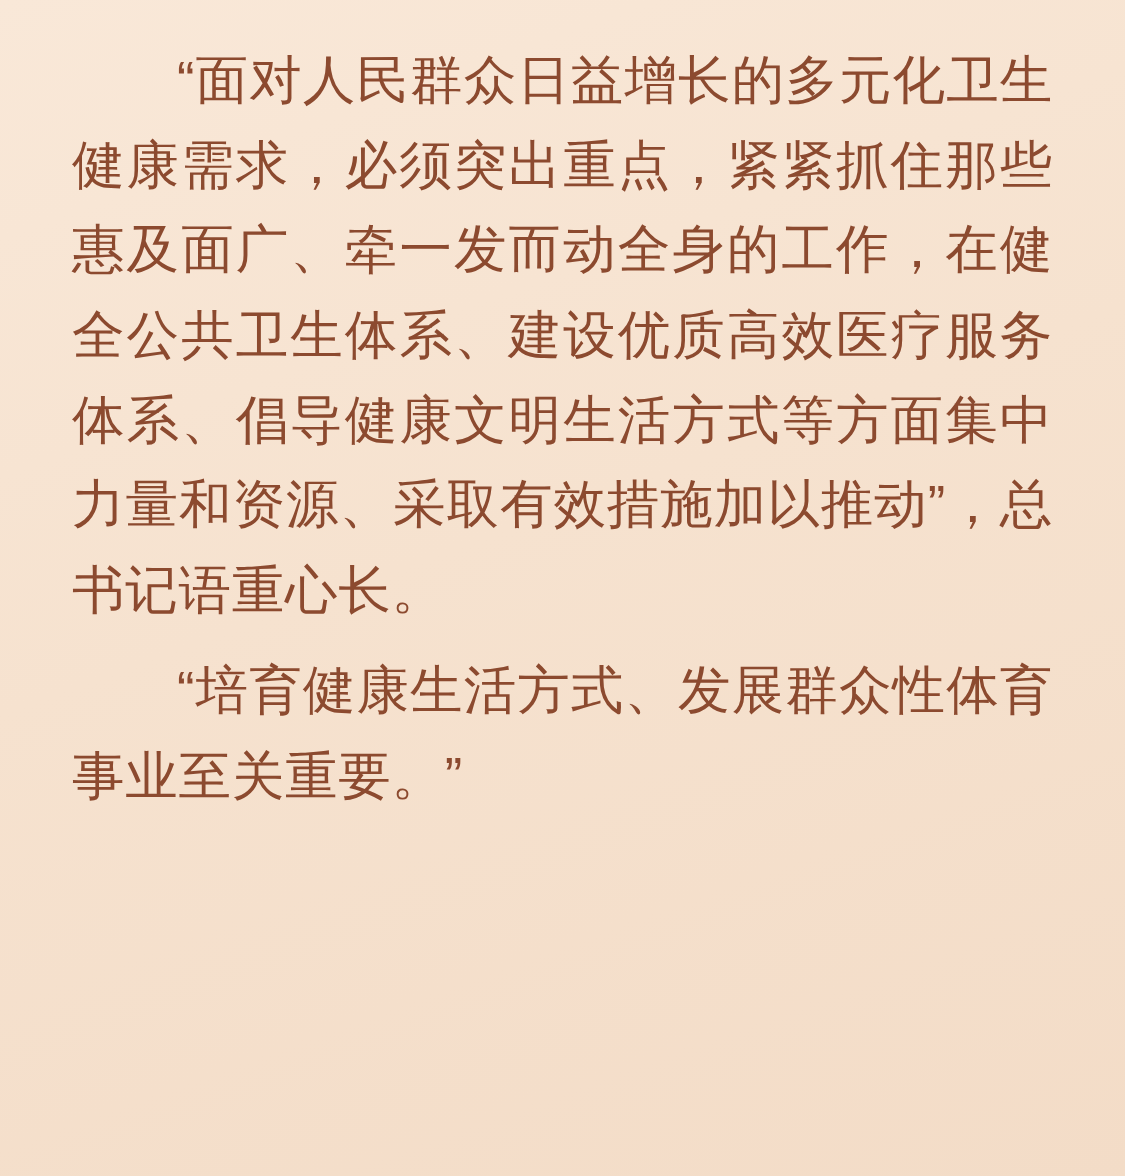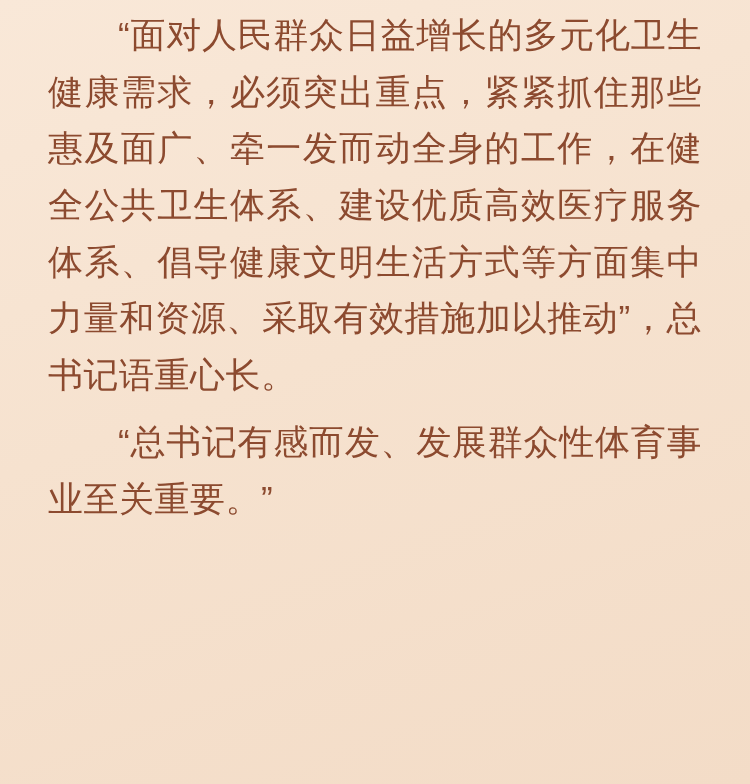--- a/index.html
+++ b/index.html
@@ -13,21 +13,21 @@
     font-family: "Liberation Sans", sans-serif;
     overflow: hidden;
   }
   
   .page {
     position: relative;
     width: 750px;
     height: 784px;
     background: linear-gradient(160deg, #f9e8d8 0%, #f6e2cf 45%, #f3dcc7 100%);
     box-sizing: border-box;
-    padding: 7px 48px 0 48px;
+    padding: 26px 48px 0 48px;
   }
   .article {
     color: #8c4a2f;
     font-size: 35px;
     line-height: 1.62;
     letter-spacing: 0.5px;
     text-align: justify;
     text-justify: inter-ideograph;
     font-weight: 400;
   }
@@ -42,15 +42,15 @@
   .para.p3 {
     margin-top: 10px;
   }
 </style>
 </head>
 <body>
 
 <div class="page">
   <div class="article">
     <p class="para p1">“面对人民群众日益增长的多元化卫生健康需求，必须突出重点，紧紧抓住那些惠及面广、牵一发而动全身的工作，在健全公共卫生体系、建设优质高效医疗服务体系、倡导健康文明生活方式等方面集中力量和资源、采取有效措施加以推动”，总书记语重心长。</p>
-    <p class="para p3">“总书记有感而发、发展群众性体育事业至关重要。”</p>
+    <p class="para p3">“培育健康生活方式、发展群众性体育事业至关重要。”</p>
   </div>
 </div>
 
 </body></html>

